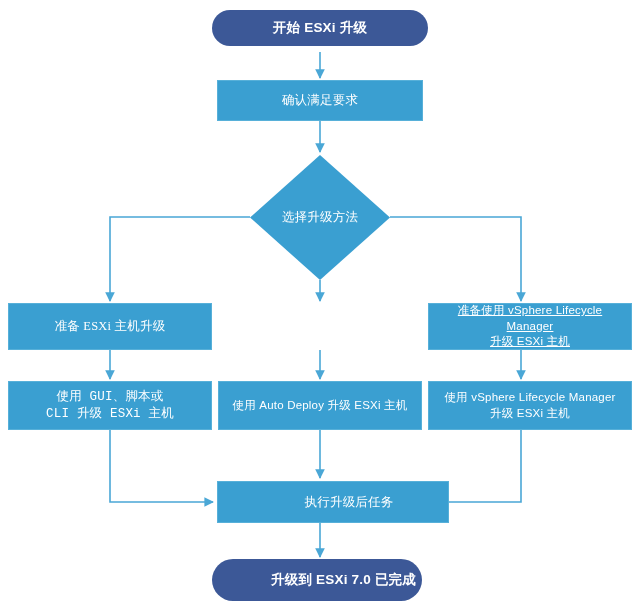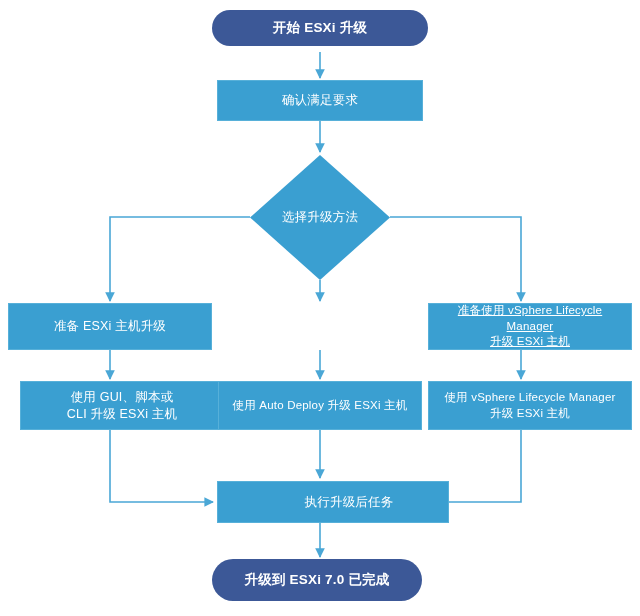--- a/index.html
+++ b/index.html
@@ -121,45 +121,45 @@
     <svg class="diamond-shape" viewBox="0 0 140 125" preserveAspectRatio="none">
       <polygon points="70,0 140,62.5 70,125 0,62.5" fill="#3a9fd1"></polygon>
     </svg>
     <span class="label">选择升级方法</span>
   </div>
 
   <div class="node process" style="left:217px; top:80px; width:206px; height:41px;">
     <span class="label">确认满足要求</span>
   </div>
 
-  <div class="node process" style="left:8px; top:303px; width:204px; height:47px;">
+  <div class="node process" style="left:8px; top:303px; width:204px; height:47px;font-family:Liberation Serif, serif;">
     <span class="label">准备 ESXi 主机升级</span>
   </div>
 
 
   <div class="node process small" style="left:428px; top:303px; width:204px; height:47px;text-decoration:underline;">
     <span class="label">准备使用 vSphere Lifecycle Manager
 升级 ESXi 主机</span>
   </div>
 
-  <div class="node process" style="left:20px; top:381px; width:204px; height:49px;">
+  <div class="node process" style="left:8px; top:381px; width:204px; height:49px;font-family:Liberation Mono, monospace;">
     <span class="label">使用 GUI、脚本或
 CLI 升级 ESXi 主机</span>
   </div>
 
   <div class="node process small" style="left:218px; top:381px; width:204px; height:49px;">
     <span class="label">使用 Auto Deploy 升级 ESXi 主机</span>
   </div>
 
   <div class="node process small" style="left:428px; top:381px; width:204px; height:49px;align-items:center;">
     <span class="label">使用 vSphere Lifecycle Manager
 升级 ESXi 主机</span>
   </div>
 
   <div class="node process" style="left:217px; top:481px; width:232px; height:42px;padding-left:32px;">
     <span class="label">执行升级后任务</span>
   </div>
 
-  <div class="node terminator" style="left:212px; top:559px; width:210px; height:42px;">
+  <div class="node terminator" style="left:212px; top:559px; width:210px; height:42px;text-align:right;">
     <span class="label">升级到 ESXi 7.0 已完成</span>
   </div>
 
 </div>
 
 </body></html>

